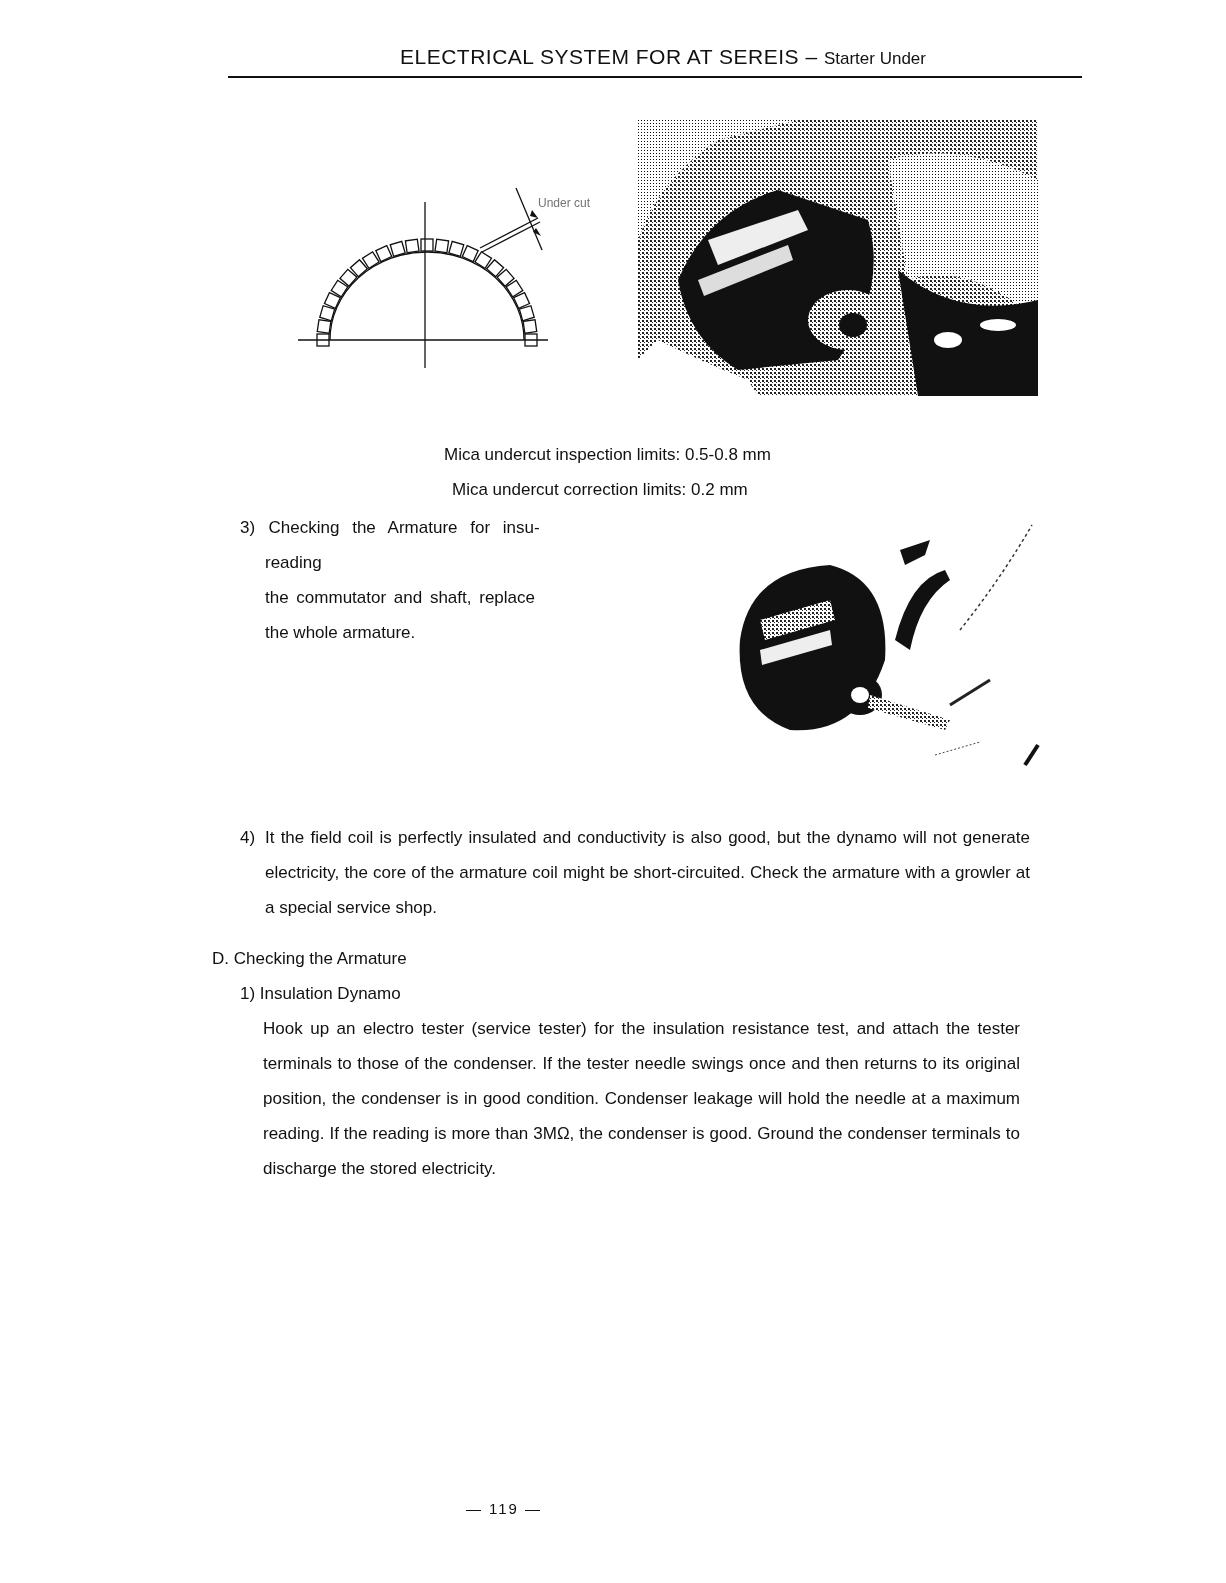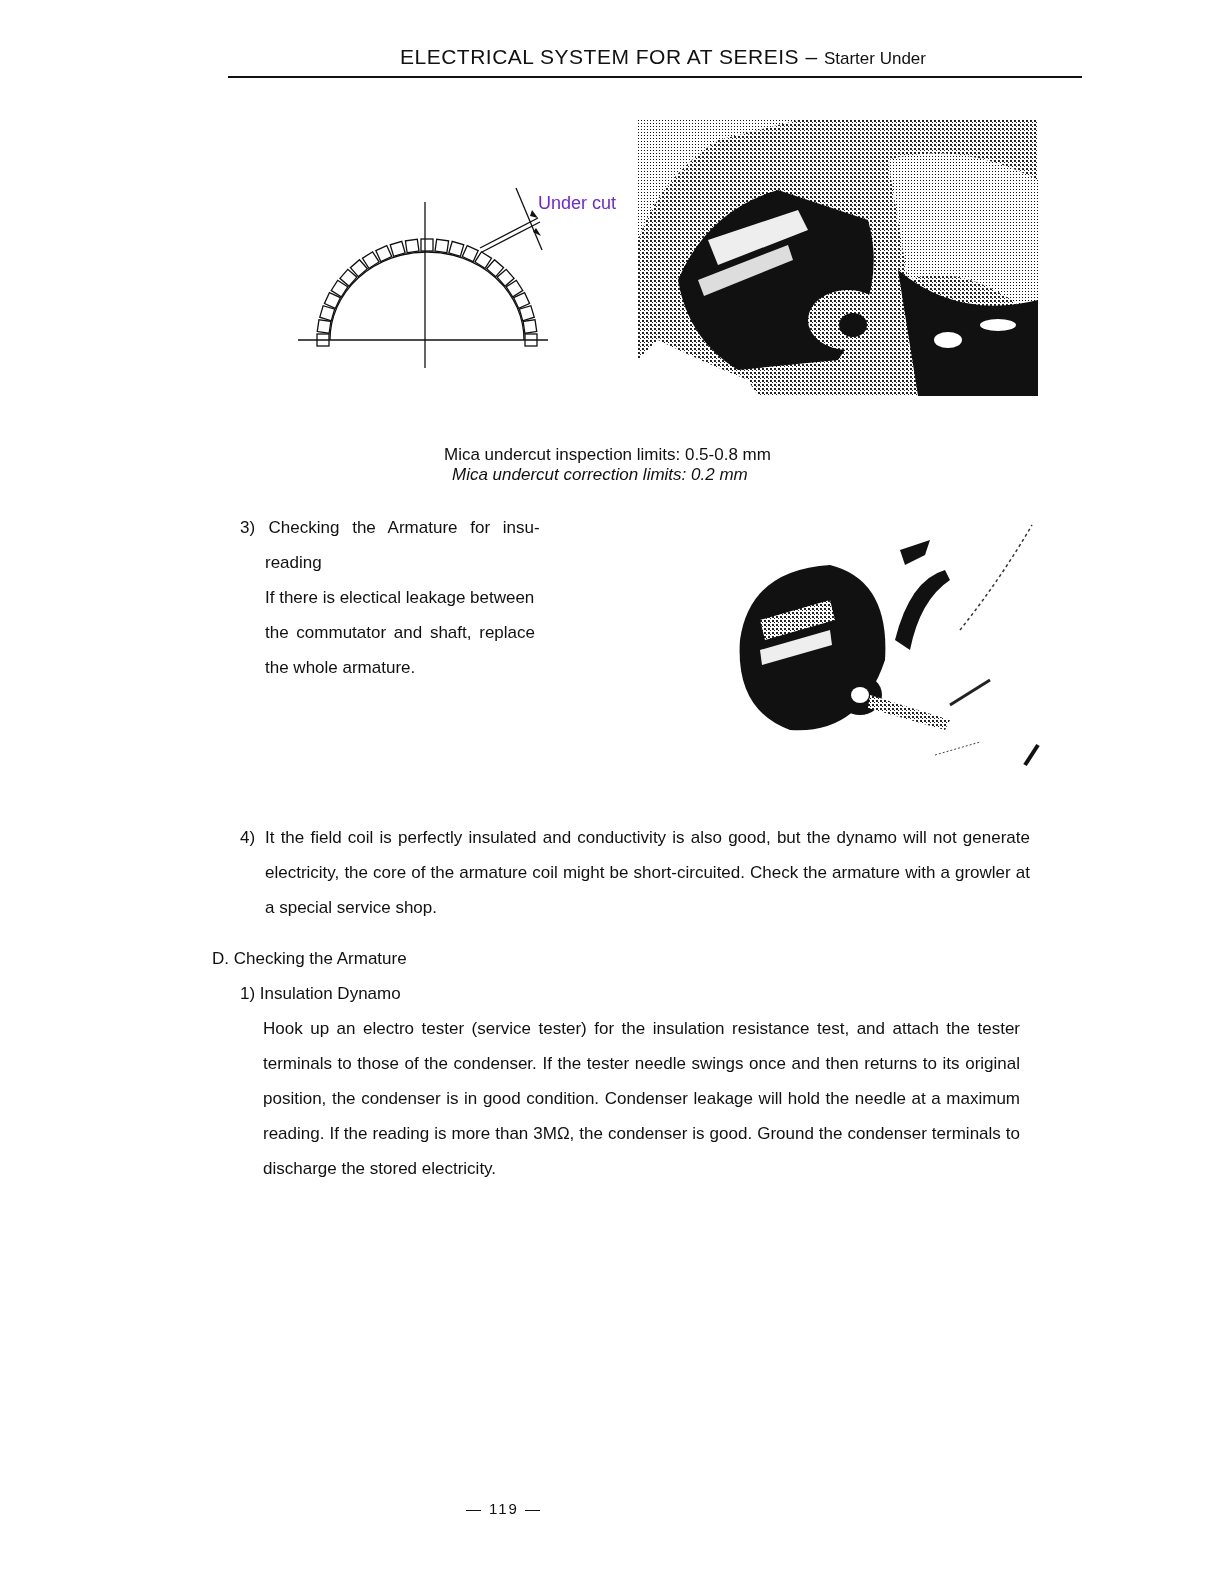--- a/index.html
+++ b/index.html
@@ -58,21 +58,21 @@
           <rect x="235" y="154" width="12" height="12" transform="rotate(90 241 160)"></rect>
         </g>
 
       <line x1="190" y1="68" x2="248" y2="38"></line>
       <line x1="192" y1="72" x2="250" y2="42"></line>
       <line x1="226" y1="8" x2="252" y2="70"></line>
     </g>
     <polygon points="242,30 248,38 240,36" fill="#111"></polygon>
     <polygon points="246,48 251,56 243,52" fill="#111"></polygon>
   </svg>
-  <div class="abs txt" style="left:248px;top:13px;line-height:20px;font-size:18px;color:#6d28d9;">Under cut</div>
+  <div class="abs txt" style="left:248px;top:13px;line-height:20px;font-size:12px;color:#737373;">Under cut</div>
 </div>
 
 <div class="abs photo" style="left:638px;top:120px;width:400px;height:276px;">
   <svg width="400" height="276" viewBox="0 0 400 276">
     <defs>
       <pattern id="dots" width="4" height="4" patternUnits="userSpaceOnUse">
         <rect width="4" height="4" fill="#fff"></rect>
         <rect x="0" y="0" width="2" height="2" fill="#222"></rect>
         <rect x="2" y="2" width="1" height="1" fill="#222"></rect>
       </pattern>
@@ -90,30 +90,29 @@
     <ellipse cx="215" cy="205" rx="14" ry="12" fill="#111"></ellipse>
     <path d="M250 40 Q 320 20 400 60 L 400 200 Q 330 140 270 160 Z" fill="url(#dots2)"></path>
     <path d="M260 150 Q 320 200 400 180 L 400 276 L 280 276 Z" fill="#111"></path>
     <ellipse cx="310" cy="220" rx="14" ry="8" fill="#fff"></ellipse>
     <ellipse cx="360" cy="205" rx="18" ry="6" fill="#fff"></ellipse>
     <path d="M20 220 Q 60 240 110 260 L 120 276 L 0 276 L 0 240 Z" fill="#fff"></path>
   </svg>
 </div>
 
 <div class="abs txt" style="left:444px;top:437px;">Mica undercut inspection limits: 0.5-0.8 mm</div>
-<div class="abs txt" style="left:452px;top:457px;font-style:italic;">Mica undercut correction limits: 0.2 mm</div>
+<div class="abs txt" style="left:452px;top:472px;">Mica undercut correction limits: 0.2 mm</div>
 
 <div class="abs" style="left:240px;top:510px;width:360px;">
   <div class="txt">
     <span>3)</span>
     <span style="display:inline-block;width:4px"></span>
     <span style="word-spacing:8px">Checking the Armature for insu-</span>
   </div>
   <div class="txt" style="padding-left:25px">reading</div>
-  <div class="txt" style="padding-left:25px">If there is electical leakage between</div>
   <div class="txt" style="padding-left:25px;word-spacing:3px">the commutator and shaft, replace</div>
   <div class="txt" style="padding-left:25px">the whole armature.</div>
 </div>
 
 <div class="abs photo" style="left:720px;top:520px;width:330px;height:250px;">
   <svg width="330" height="250" viewBox="0 0 330 250">
     <path d="M20 120 Q 30 50 110 45 Q 170 60 165 140 Q 140 215 70 210 Q 15 190 20 120 Z" fill="#111"></path>
     <path d="M40 100 L 110 80 L 115 100 L 45 120 Z" fill="url(#dots)"></path>
     <path d="M40 130 L 110 110 L 112 125 L 42 145 Z" fill="#eee"></path>
     <ellipse cx="140" cy="175" rx="22" ry="20" fill="#111"></ellipse>

